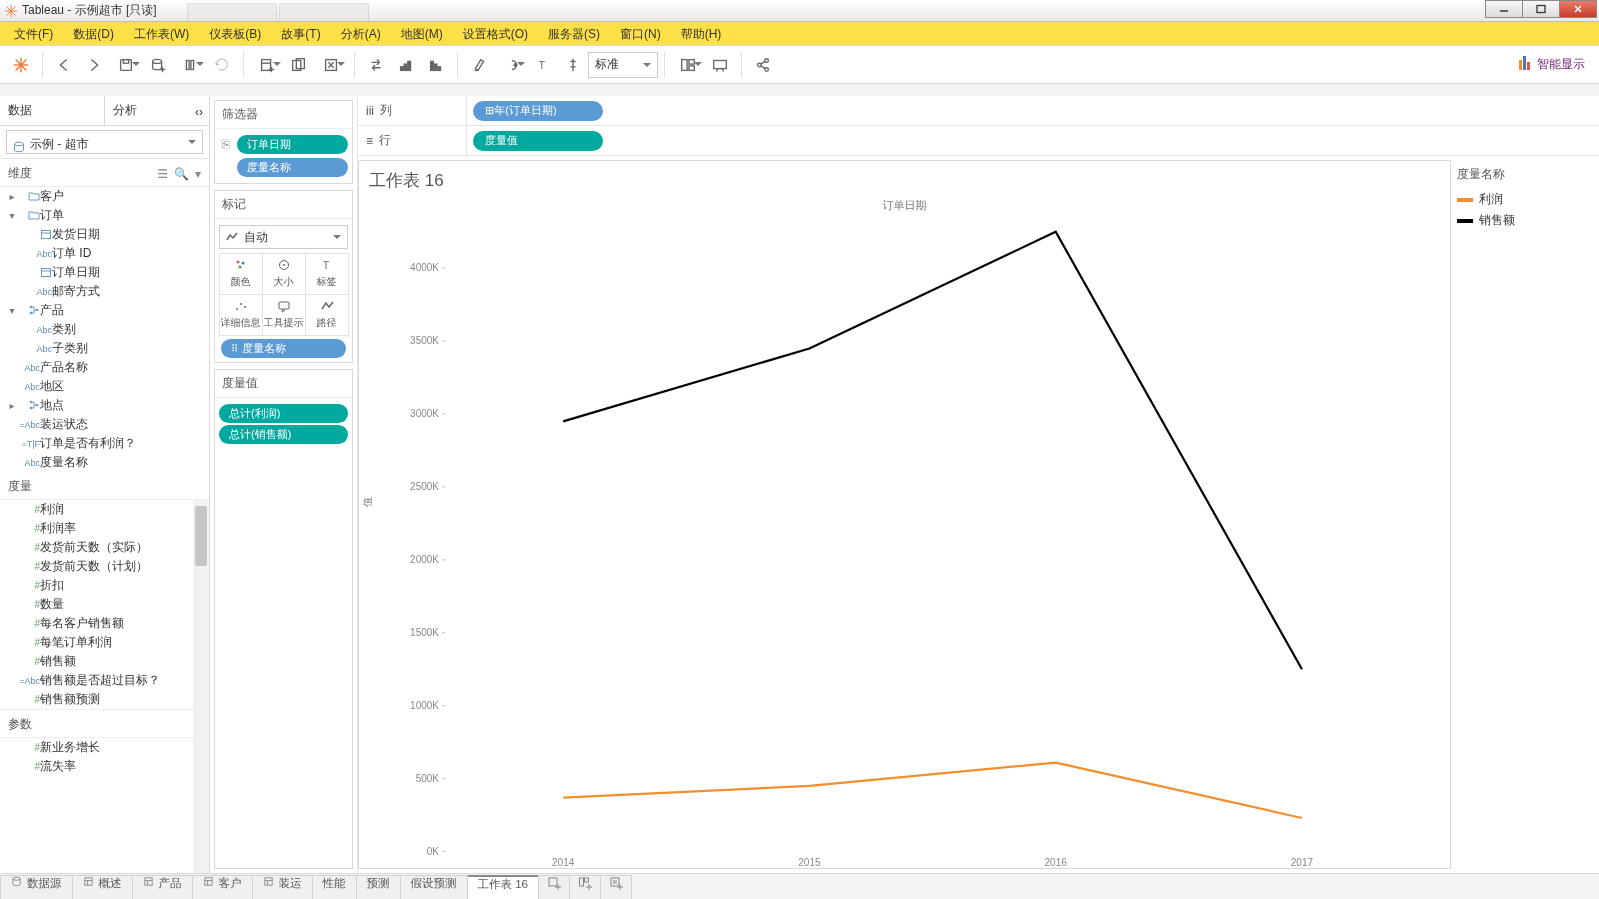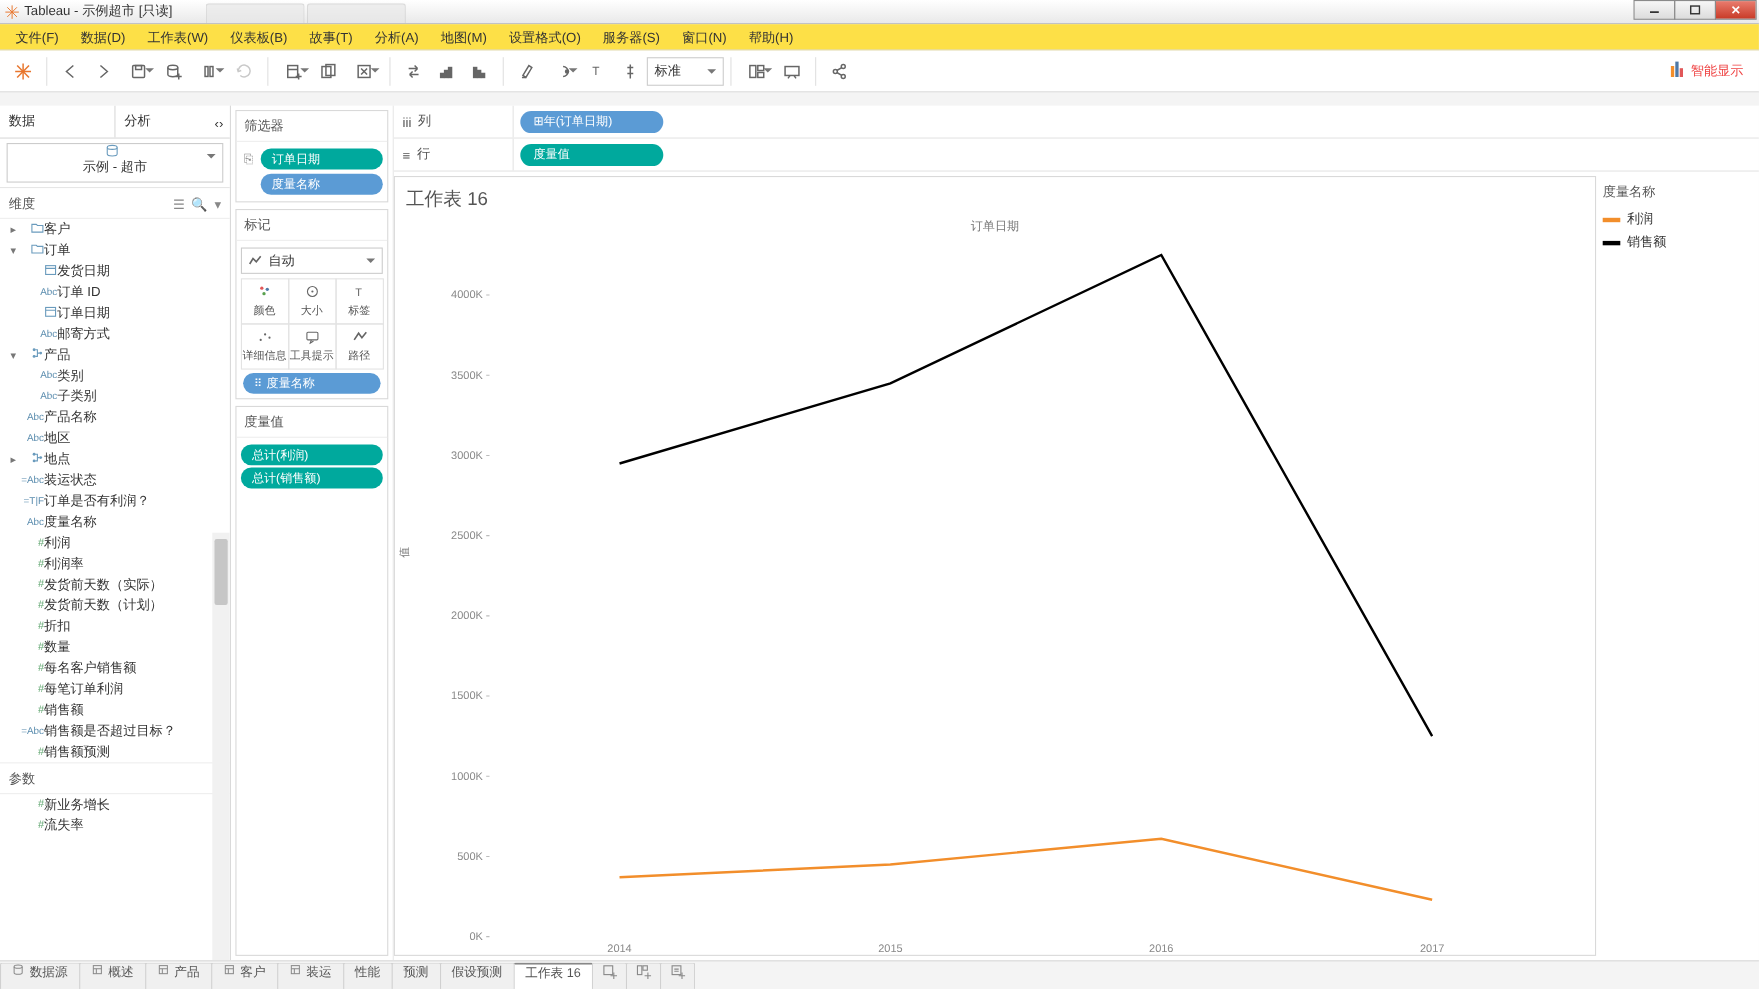--- a/index.html
+++ b/index.html
@@ -23,35 +23,35 @@
   
   .toolbar { height:38px; background:#fff; border-bottom:1px solid #d9d9d9; display:flex; align-items:center; padding:0 6px; }
   .tbtn { width:30px; height:30px; display:flex; align-items:center; justify-content:center; border-radius:2px; color:#5a5a5a; }
   .tbtn svg { width:18px; height:18px; stroke:#666; fill:none; stroke-width:1.5; }
   .tsplit { width:34px; position:relative; }
   .tsplit::after { content:""; position:absolute; right:3px; top:12px; border:4px solid transparent; border-top-color:#777; }
   .tsep { width:1px; height:26px; background:#e0e0e0; margin:0 6px; }
   .tsel { height:26px; min-width:70px; border:1px solid #ccc; padding:0 20px 0 6px; display:flex; align-items:center; position:relative; background:#fff; }
   .tsel::after { content:""; position:absolute; right:6px; top:10px; border:4px solid transparent; border-top-color:#777; }
   .tright { margin-left:auto; display:flex; align-items:center; gap:6px; padding-right:8px;}
-  .showme { display:flex; align-items:center; gap:6px; color:#ef4444;}
+  .showme { display:flex; align-items:center; gap:6px; color:#701a75;}
   .showme .bars span { display:inline-block; width:3px; margin-right:1px;}
   
   
   .main { position:absolute; top:84px; bottom:26px; left:0; right:0; display:flex; background:#fff;margin-top:12px; }
   
   
   .datapane { width:210px; border-right:1px solid #d9d9d9; display:flex; flex-direction:column; overflow:hidden;}
   .dp-tabs { display:flex; border-bottom:1px solid #d9d9d9; }
   .dp-tab { flex:1; padding:6px 8px; text-align:left; font-weight:400; position:relative;}
   .dp-tab.active { }
   .dp-tab + .dp-tab { border-left:1px solid #d9d9d9; }
   .dp-tab .chev { position:absolute; right:6px; top:9px; }
   .dp-source { padding:4px 6px; border-bottom:1px solid #e6e6e6; }
-  .dp-source-box { height:36px; border:1px solid #ccc; display:flex; align-items:center; padding:0 6px; position:relative; background:#fff;flex-direction:column;}
+  .dp-source-box { height:24px; border:1px solid #ccc; display:flex; align-items:flex-end; padding:0 6px; position:relative; background:#fff;}
   .dp-source-box .cyl { width:12px; height:12px; margin-right:5px; }
   .dp-source-box::after { content:""; position:absolute; right:6px; top:9px; border:4px solid transparent; border-top-color:#777; }
   .dp-sechead { padding:6px 8px 4px; color:#555; display:flex; align-items:center; border-bottom:1px solid #eee;}
   .dp-sechead .tools { margin-left:auto; display:flex; gap:6px; color:#888;}
   .dp-tree { overflow-y:auto; flex:0 0 auto;}
   .tree-item { display:flex; align-items:center; padding:2px 4px 2px 6px; height:19px; white-space:nowrap;}
   .tree-item .tw { width:12px; text-align:center; color:#777; font-size:10px;}
   .tree-item .ic { width:22px; text-align:right; font-size:10px; color:#6a9bbd;}
   .tree-item.indent1 { padding-left:18px; }
   .tree-item.calc .lbl { }
@@ -427,20 +427,23 @@
         <div class="tree-item">
           <span class="tw"></span>
           <span class="ic"><span style="font-size:9px;color:#5a8cae">=T|F</span></span>
           <span class="lbl">订单是否有利润？</span>
         </div>
         <div class="tree-item calc">
           <span class="tw"></span>
           <span class="ic"><span style="font-size:9px;color:#5a8cae">Abc</span></span>
           <span class="lbl">度量名称</span>
         </div>
+      </div>
+    <div class="dp-sechead">
+        <span>度量</span>
       </div>
     <div class="meas-scroll">
       <div id="meas-tree">
           <div class="tree-item">
             <span class="tw"></span>
             <span class="ic"><span style="color:#5fa56f">#</span></span>
             <span class="lbl">利润</span>
           </div>
           <div class="tree-item">
             <span class="tw"></span>

